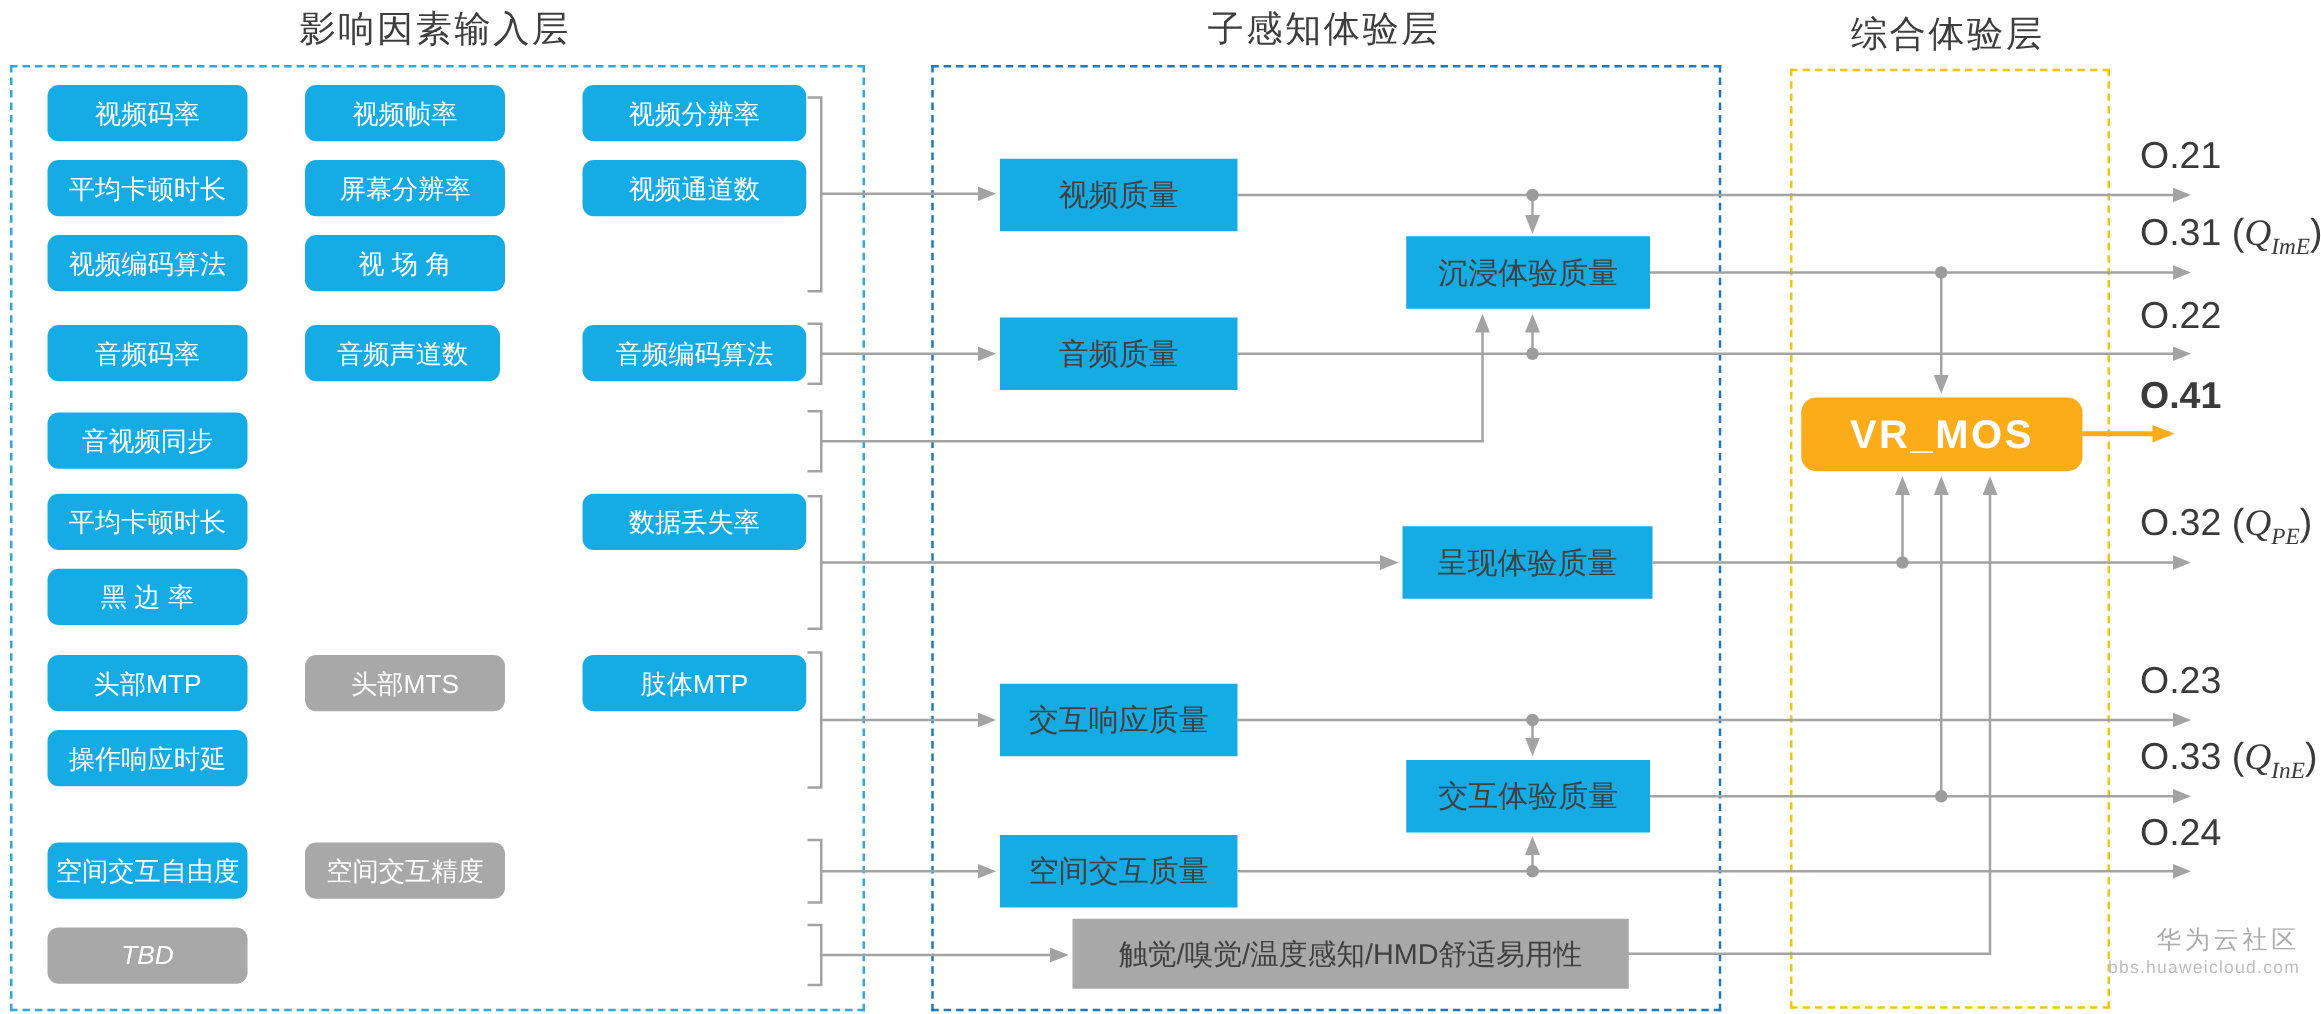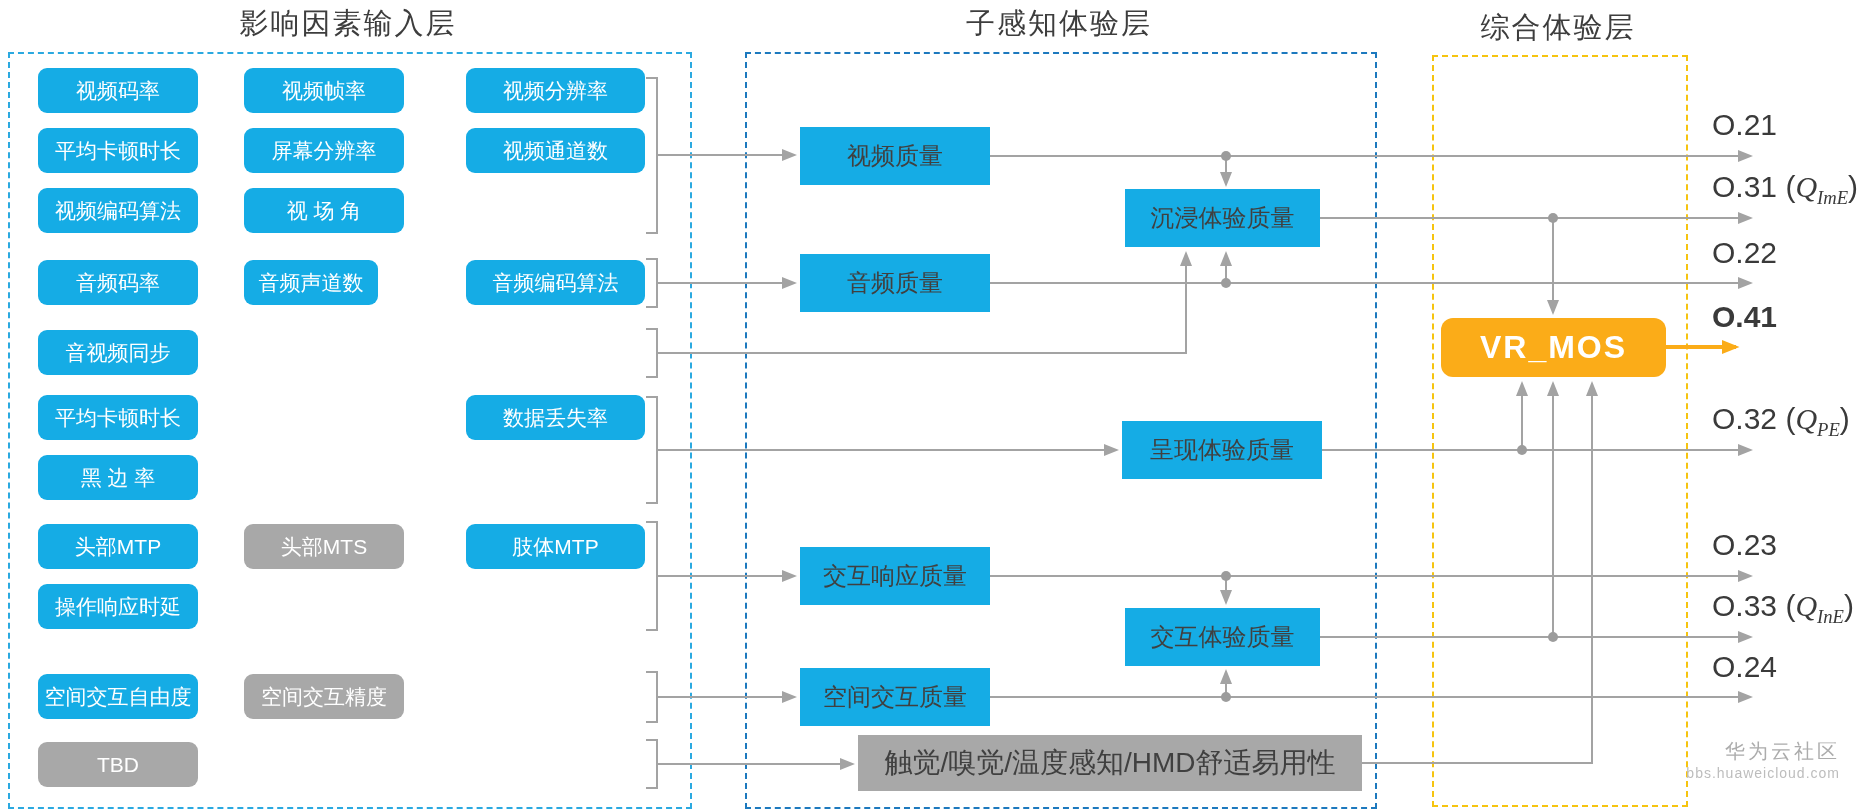--- a/index.html
+++ b/index.html
@@ -107,42 +107,42 @@
 
   <div class="ibox" style="left:38px;top:68px;width:160px;">视频码率</div>
   <div class="ibox" style="left:244px;top:68px;width:160px;">视频帧率</div>
   <div class="ibox" style="left:466px;top:68px;width:179px;">视频分辨率</div>
   <div class="ibox" style="left:38px;top:128px;width:160px;">平均卡顿时长</div>
   <div class="ibox" style="left:244px;top:128px;width:160px;">屏幕分辨率</div>
   <div class="ibox" style="left:466px;top:128px;width:179px;">视频通道数</div>
   <div class="ibox" style="left:38px;top:188px;width:160px;">视频编码算法</div>
   <div class="ibox" style="left:244px;top:188px;width:160px;">视 场 角</div>
   <div class="ibox" style="left:38px;top:260px;width:160px;">音频码率</div>
-  <div class="ibox" style="left:244px;top:260px;width:134px;">音频声道数</div>
+  <div class="ibox" style="left:244px;top:260px;width:156px;">音频声道数</div>
   <div class="ibox" style="left:466px;top:260px;width:179px;">音频编码算法</div>
   <div class="ibox" style="left:38px;top:330px;width:160px;">音视频同步</div>
   <div class="ibox" style="left:38px;top:395px;width:160px;">平均卡顿时长</div>
   <div class="ibox" style="left:466px;top:395px;width:179px;">数据丢失率</div>
   <div class="ibox" style="left:38px;top:455px;width:160px;">黑 边 率</div>
   <div class="ibox" style="left:38px;top:524px;width:160px;">头部MTP</div>
   <div class="ibox gray" style="left:244px;top:524px;width:160px;">头部MTS</div>
   <div class="ibox" style="left:466px;top:524px;width:179px;">肢体MTP</div>
   <div class="ibox" style="left:38px;top:584px;width:160px;">操作响应时延</div>
   <div class="ibox" style="left:38px;top:674px;width:160px;text-align:right;">空间交互自由度</div>
   <div class="ibox gray" style="left:244px;top:674px;width:160px;">空间交互精度</div>
-  <div class="ibox gray" style="left:38px;top:742px;width:160px;">TBD</div>
+  <div class="ibox gray" style="left:38px;top:742px;width:160px;font-style:italic;">TBD</div>
 
   <div class="pbox" style="left:800px;top:127px;width:190px;">视频质量</div>
   <div class="pbox" style="left:800px;top:254px;width:190px;">音频质量</div>
   <div class="pbox" style="left:1125px;top:189px;width:195px;">沉浸体验质量</div>
   <div class="pbox" style="left:1122px;top:421px;width:200px;">呈现体验质量</div>
   <div class="pbox" style="left:800px;top:547px;width:190px;">交互响应质量</div>
   <div class="pbox" style="left:1125px;top:608px;width:195px;">交互体验质量</div>
   <div class="pbox" style="left:800px;top:668px;width:190px;">空间交互质量</div>
-  <div class="pbox gray" style="left:858px;top:735px;width:504px;height:56px;font-size:28px;">触觉/嗅觉/温度感知/HMD舒适易用性</div>
+  <div class="pbox gray" style="left:858px;top:735px;width:445px;height:56px;font-size:23px;">触觉/嗅觉/温度感知/HMD舒适易用性</div>
 
   <div class="orange-box" style="left:1441px;top:318px;width:225px;height:59px;">VR_MOS</div>
 
   <div class="out-label" style="top:108px;"><span>O.21</span></div>
   <div class="out-label" style="top:170px;"><span>O.31</span>&nbsp;<span>(</span><i>Q</i><sub>ImE</sub><span>)</span></div>
   <div class="out-label" style="top:236px;"><span>O.22</span></div>
   <div class="out-label bold" style="top:300px;"><span>O.41</span></div>
   <div class="out-label" style="top:402px;"><span>O.32</span>&nbsp;<span>(</span><i>Q</i><sub>PE</sub><span>)</span></div>
   <div class="out-label" style="top:528px;"><span>O.23</span></div>
   <div class="out-label" style="top:589px;"><span>O.33</span>&nbsp;<span>(</span><i>Q</i><sub>InE</sub><span>)</span></div>

